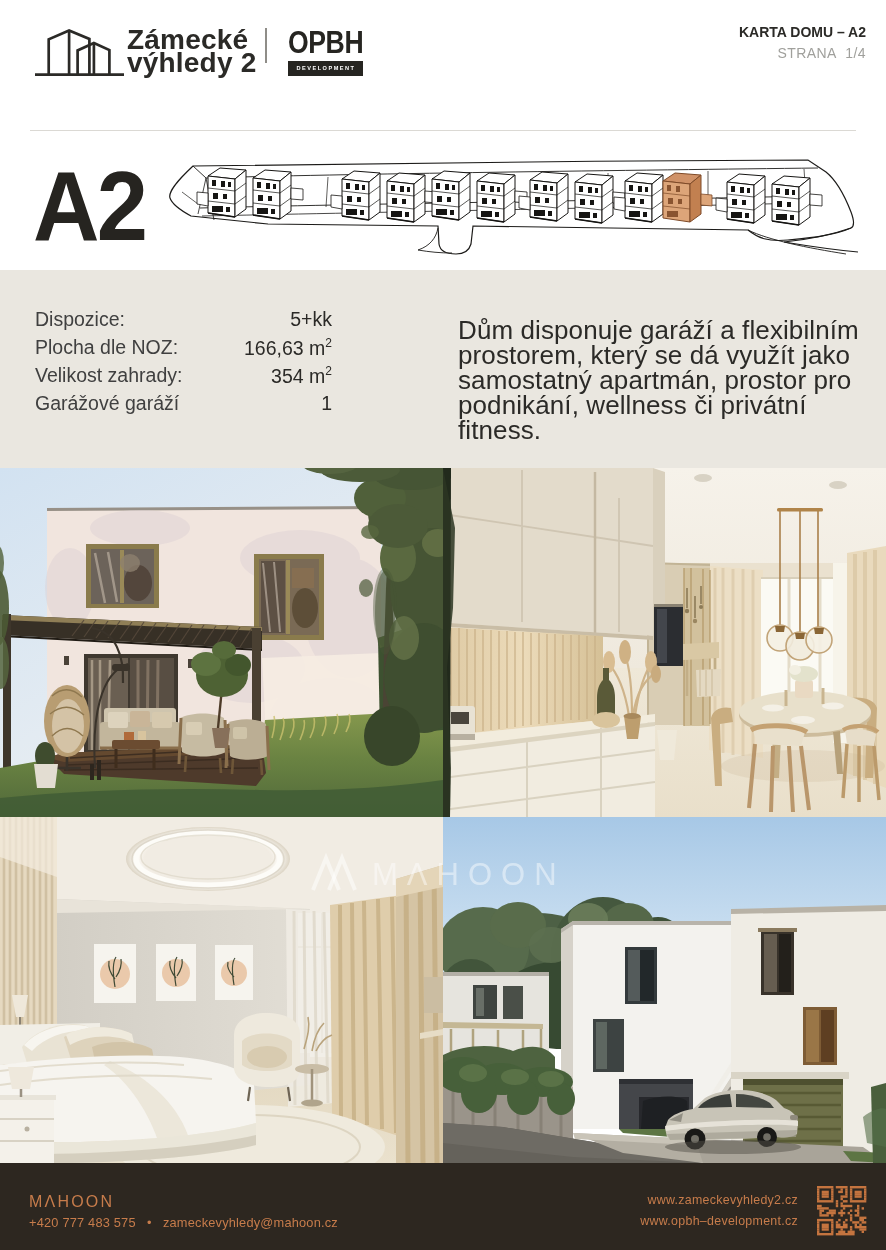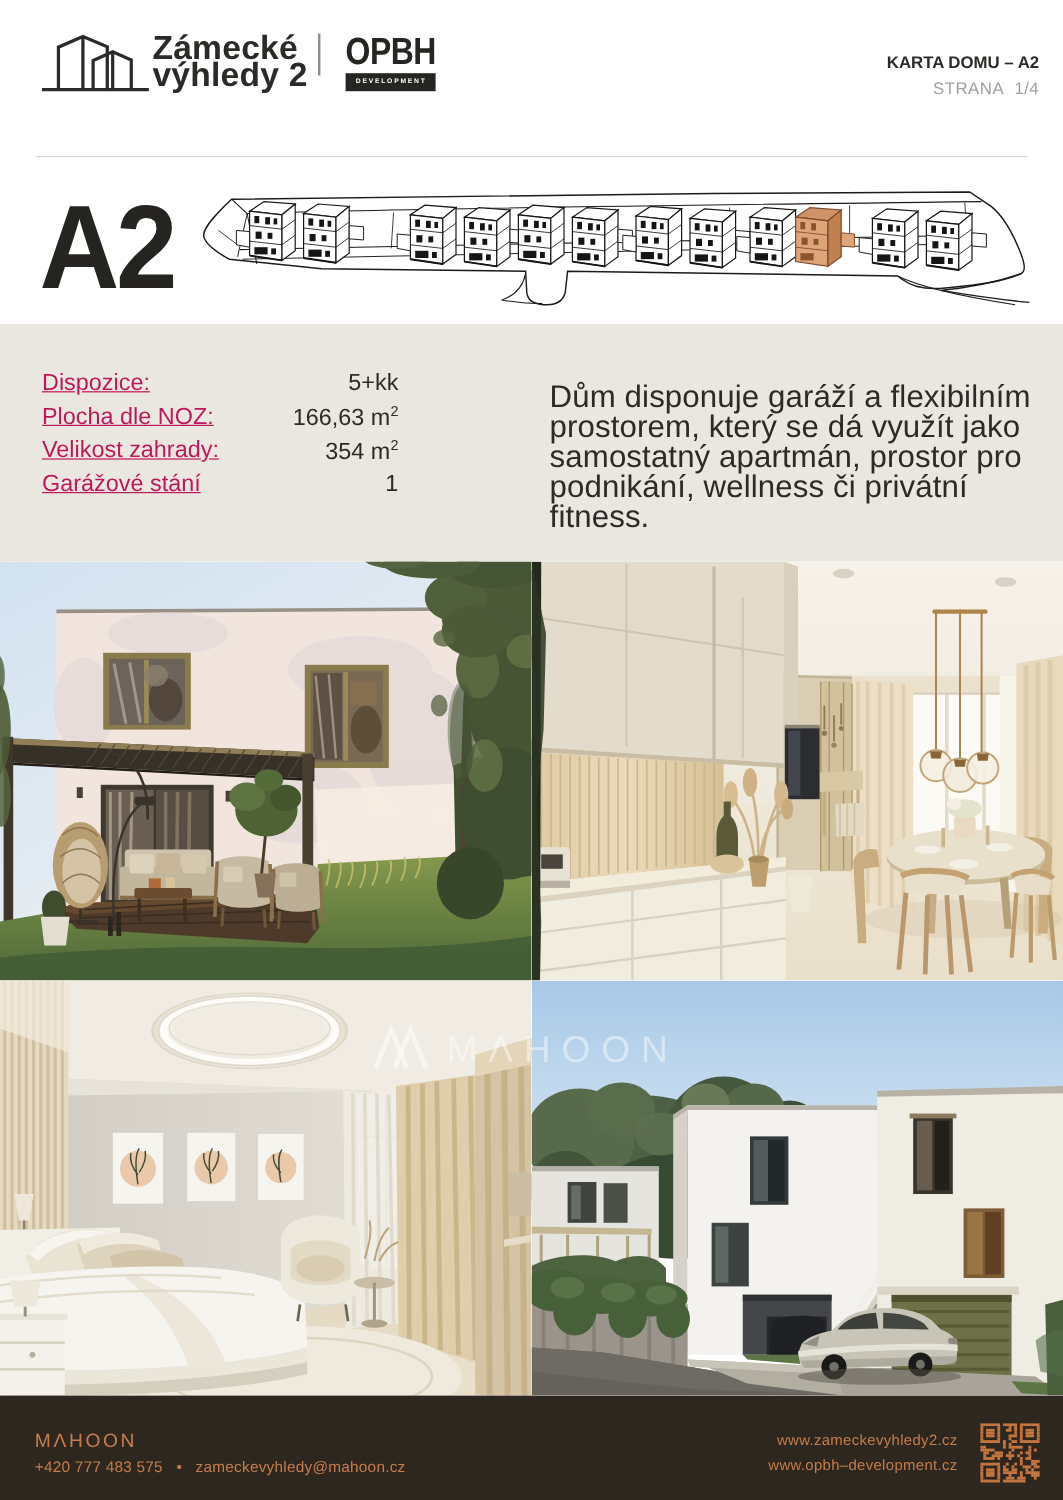--- a/index.html
+++ b/index.html
@@ -5,32 +5,32 @@
 <style>
   * { margin:0; padding:0; box-sizing:border-box; }
   html,body { width:886px; height:1250px; background:#fff; font-family:"Liberation Sans", sans-serif; }
   .page { position:relative; width:886px; height:1250px; overflow:hidden; background:#fff; }
   .logoicon { position:absolute; left:35px; top:26px; }
   .logotext { position:absolute; left:127px; top:29px; font-size:28px; font-weight:bold; color:#2b2a27; line-height:22.5px; letter-spacing:0.2px;}
   .sep { position:absolute; left:265px; top:28px; width:1.5px; height:35px; background:#8f8d88; }
   .opbh { position:absolute; left:288px; top:27px; }
   .opbh .big { font-size:31.5px; font-weight:bold; color:#262521; letter-spacing:-0.5px; line-height:30px; transform:scaleX(0.845); transform-origin:0 0; }
   .opbh .dev { margin-top:4px; width:75px; height:15.4px; background:#262521; color:#fff; font-size:5.6px; font-weight:bold; letter-spacing:1.5px; text-align:center; padding:5px 0 0 1px; line-height:5.6px; box-sizing:border-box; }
-  .karta { position:absolute; right:20px; top:24px; text-align:right;margin-top:20px; }
+  .karta { position:absolute; right:20px; top:24px; text-align:right; }
   .karta .l1 { font-size:14px; font-weight:bold; color:#2b2a27; letter-spacing:0; }
   .karta .l2 { margin-top:5px; font-size:14px; font-weight:normal; color:#a0a09c; letter-spacing:0.4px; }
   .divider { position:absolute; left:30px; top:130px; width:826px; height:1px; background:#dbd9d4; }
   
   .a2 { position:absolute; left:33px; top:149px; font-size:99px; font-weight:bold; color:#262420; letter-spacing:-3px; transform:scaleX(0.93); transform-origin:0 0; }
   .siteplan { position:absolute; left:168px; top:152px; }
   
   .info { position:absolute; left:0; top:270px; width:886px; height:198px; background:#eae7e0; }
   .specs { position:absolute; left:35px; top:38px; width:297px; }
   .specs .row { display:flex; justify-content:space-between; font-size:19.5px; height:28px; }
-  .specs .lab { color:#be185d;text-decoration:underline; }
+  .specs .lab { color:#404040; }
   .specs .val { color:#2b2a27;text-align:center; }
   sup { font-size:12px; }
   .desc { position:absolute; left:458px; top:48px; width:425px; font-size:26px; line-height:25px; color:#2b2a27; letter-spacing:0.1px; }
   
   .grid { position:absolute; left:0; top:468px; width:886px; height:695px; }
   .ph { position:absolute; overflow:hidden; }
   #ph1 { left:0; top:0; width:443px; height:349px; }
   #ph2 { left:443px; top:0; width:443px; height:349px; }
   #ph3 { left:0; top:349px; width:443px; height:346px; }
   #ph4 { left:443px; top:349px; width:443px; height:346px; }
@@ -313,21 +313,21 @@
         </div>
       <div class="row">
           <span class="lab">Plocha dle NOZ:</span>
           <span class="val">166,63 m<sup>2</sup></span>
         </div>
       <div class="row">
           <span class="lab">Velikost zahrady:</span>
           <span class="val">354 m<sup>2</sup></span>
         </div>
       <div class="row">
-          <span class="lab">Garážové stání</span>
+          <span class="lab">Garážové garáží</span>
           <span class="val">1</span>
         </div>
     </div>
 
     <div class="desc">Dům disponuje garáží a flexibilním prostorem, který se dá využít jako samostatný apartmán, prostor pro podnikání, wellness či privátní fitness.</div>
   </div>
 
   <div class="grid">
 
     <div class="ph" id="ph1">

